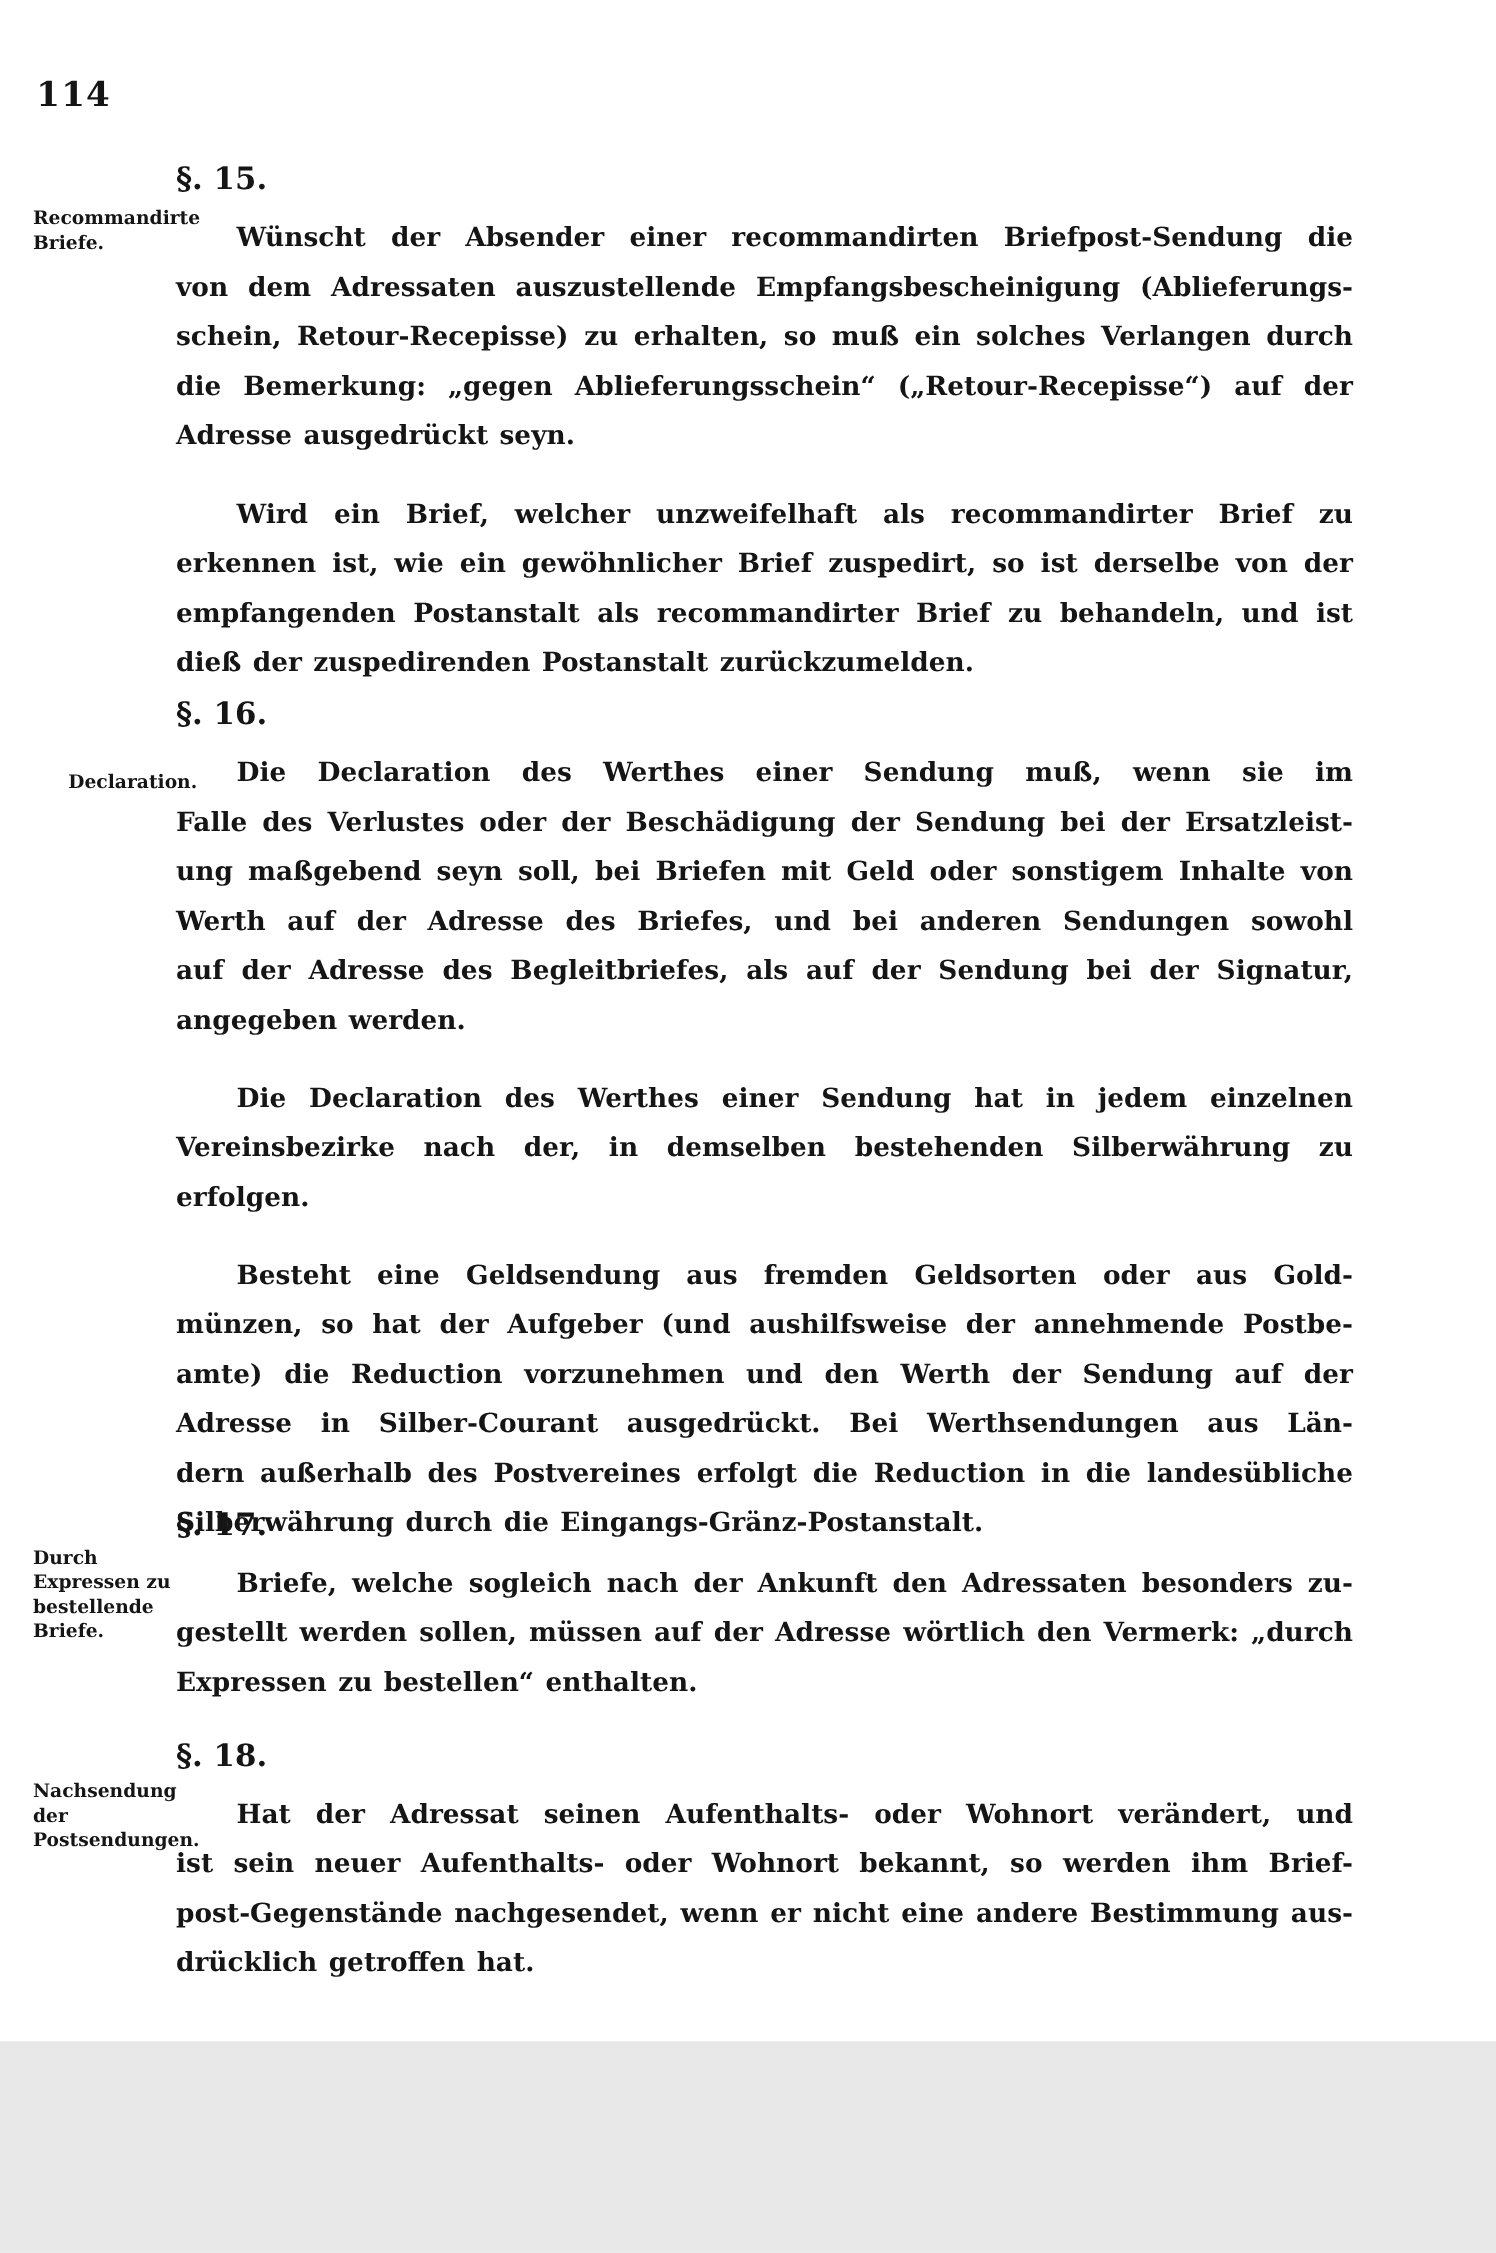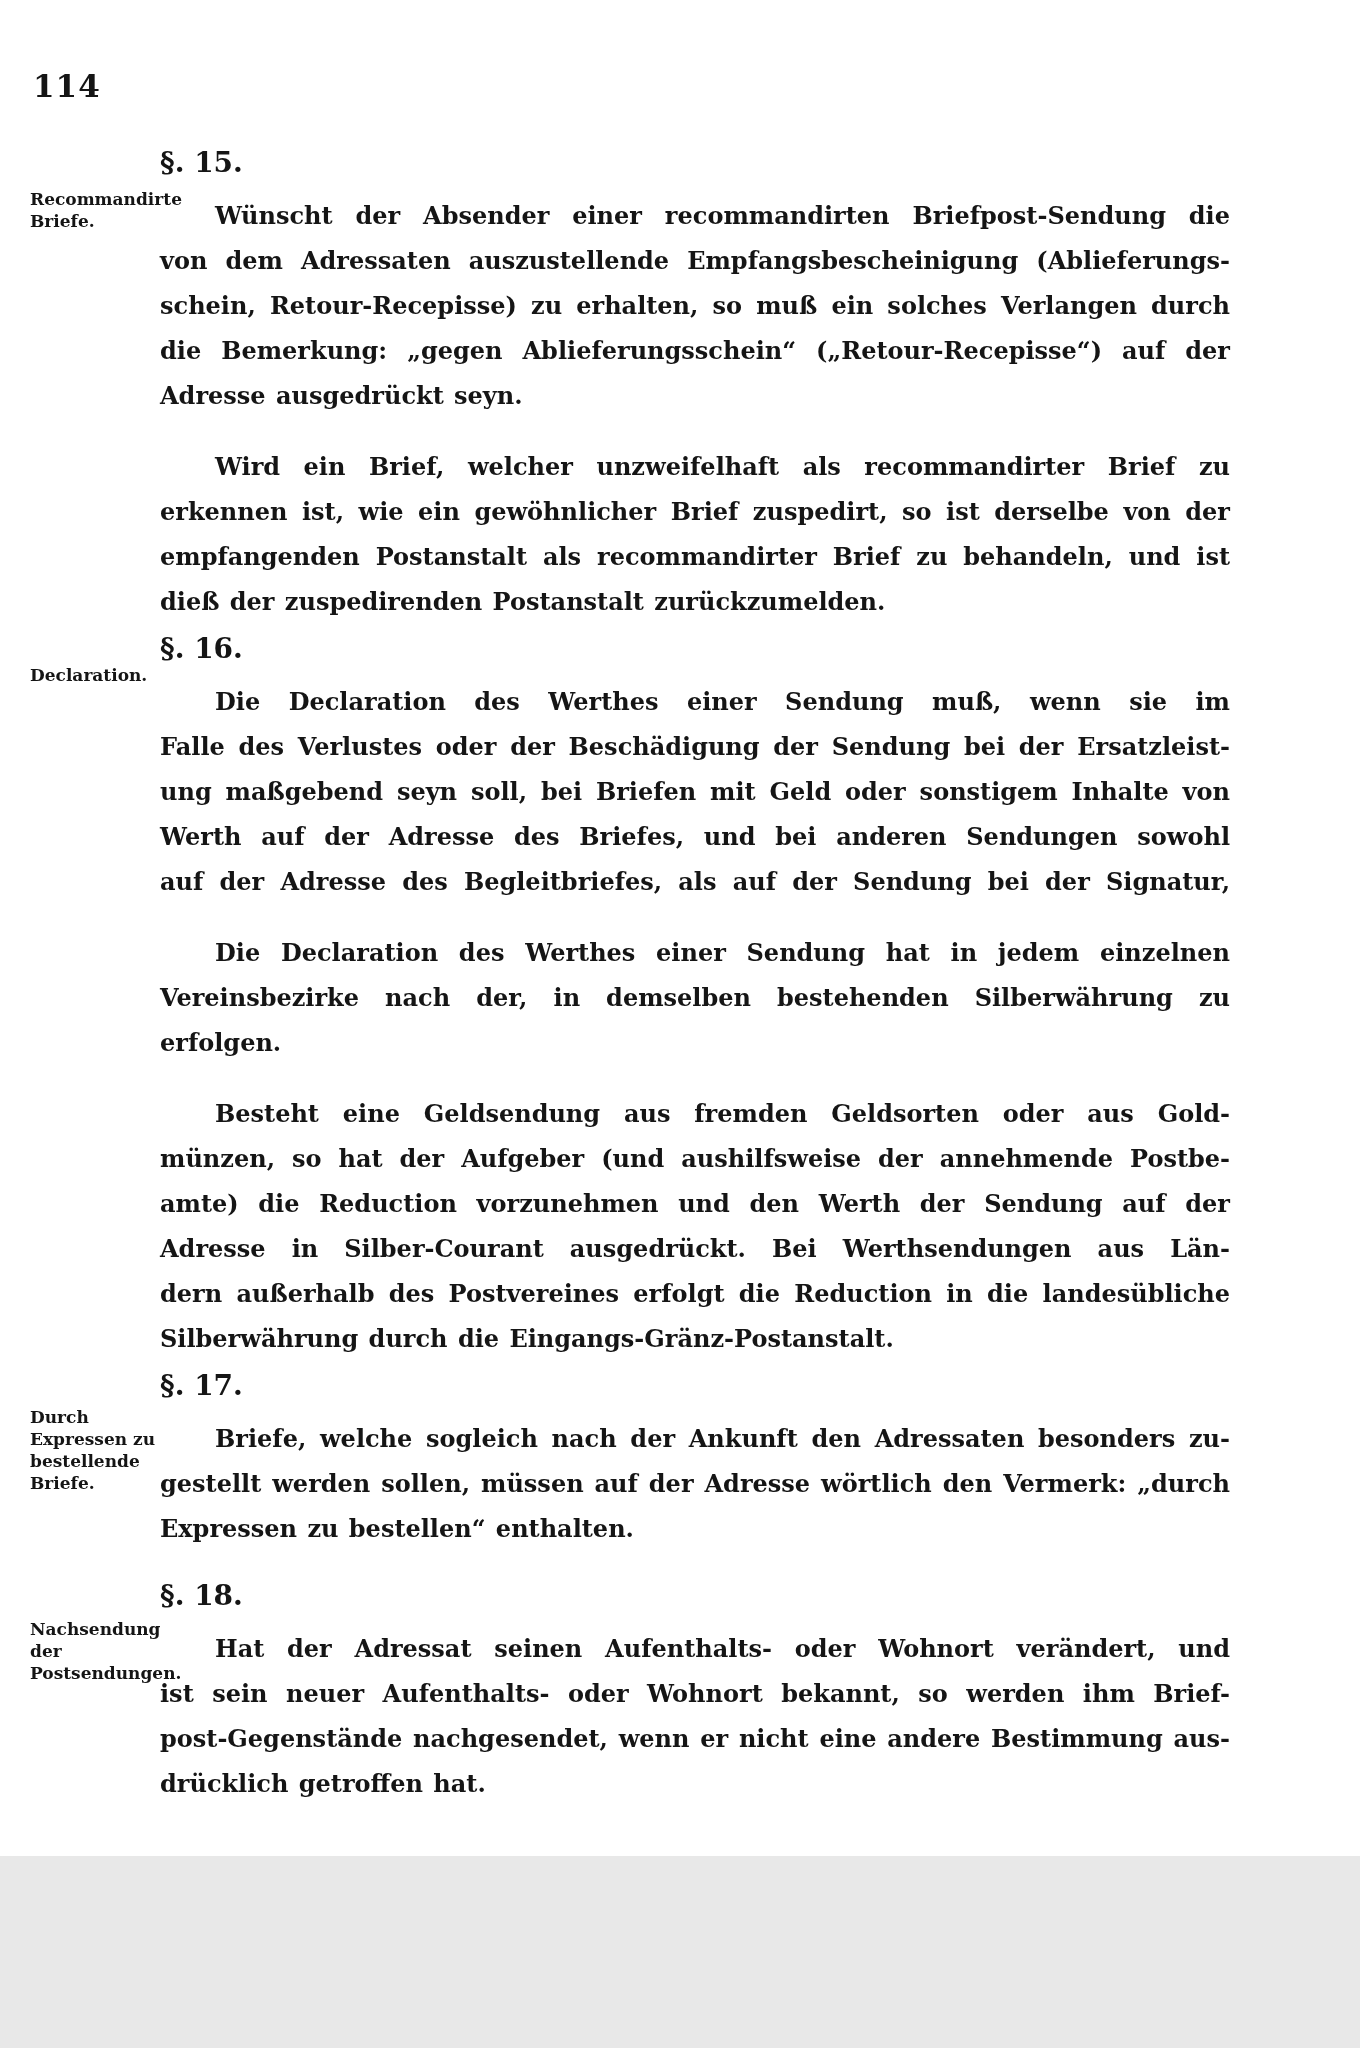--- a/index.html
+++ b/index.html
@@ -60,21 +60,21 @@
     text-indent: 55px;
   }
   .line.last {
     text-align-last: left;
   }
   #sec-15 { top: 140px; }
   #sec-16 { top: 626px; }
   #sec-17 { top: 1363px; }
   #sec-18 { top: 1573px; }
   #note-1 { top: 188px; }
-  #note-2 { top: 664px; }
+  #note-2 { top: 700px; margin-left: 32px; }
   #note-3 { top: 1406px; }
   #note-4 { top: 1618px; }
 </style>
 </head>
 <body>
 
 <div class="page">
 
   <div class="page-number">114</div>
 
@@ -101,20 +101,21 @@
   </div>
 
   <div id="sec-16" class="section">
     <div class="sec-heading">§. 16.</div>
     <div class="para">
       <div class="line first">Die Declaration des Werthes einer Sendung muß, wenn sie im</div>
       <div class="line">Falle des Verlustes oder der Beschädigung der Sendung bei der Ersatzleist-</div>
       <div class="line">ung maßgebend seyn soll, bei Briefen mit Geld oder sonstigem Inhalte von</div>
       <div class="line">Werth auf der Adresse des Briefes, und bei anderen Sendungen sowohl</div>
       <div class="line">auf der Adresse des Begleitbriefes, als auf der Sendung bei der Signatur,</div>
+      <div class="line last">angegeben werden.</div>
     </div>
     <div class="para">
       <div class="line first">Die Declaration des Werthes einer Sendung hat in jedem einzelnen</div>
       <div class="line last">Vereinsbezirke nach der, in demselben bestehenden Silberwährung zu erfolgen.</div>
     </div>
     <div class="para">
       <div class="line first">Besteht eine Geldsendung aus fremden Geldsorten oder aus Gold-</div>
       <div class="line">münzen, so hat der Aufgeber (und aushilfsweise der annehmende Postbe-</div>
       <div class="line">amte) die Reduction vorzunehmen und den Werth der Sendung auf der</div>
       <div class="line">Adresse in Silber-Courant ausgedrückt. Bei Werthsendungen aus Län-</div>

